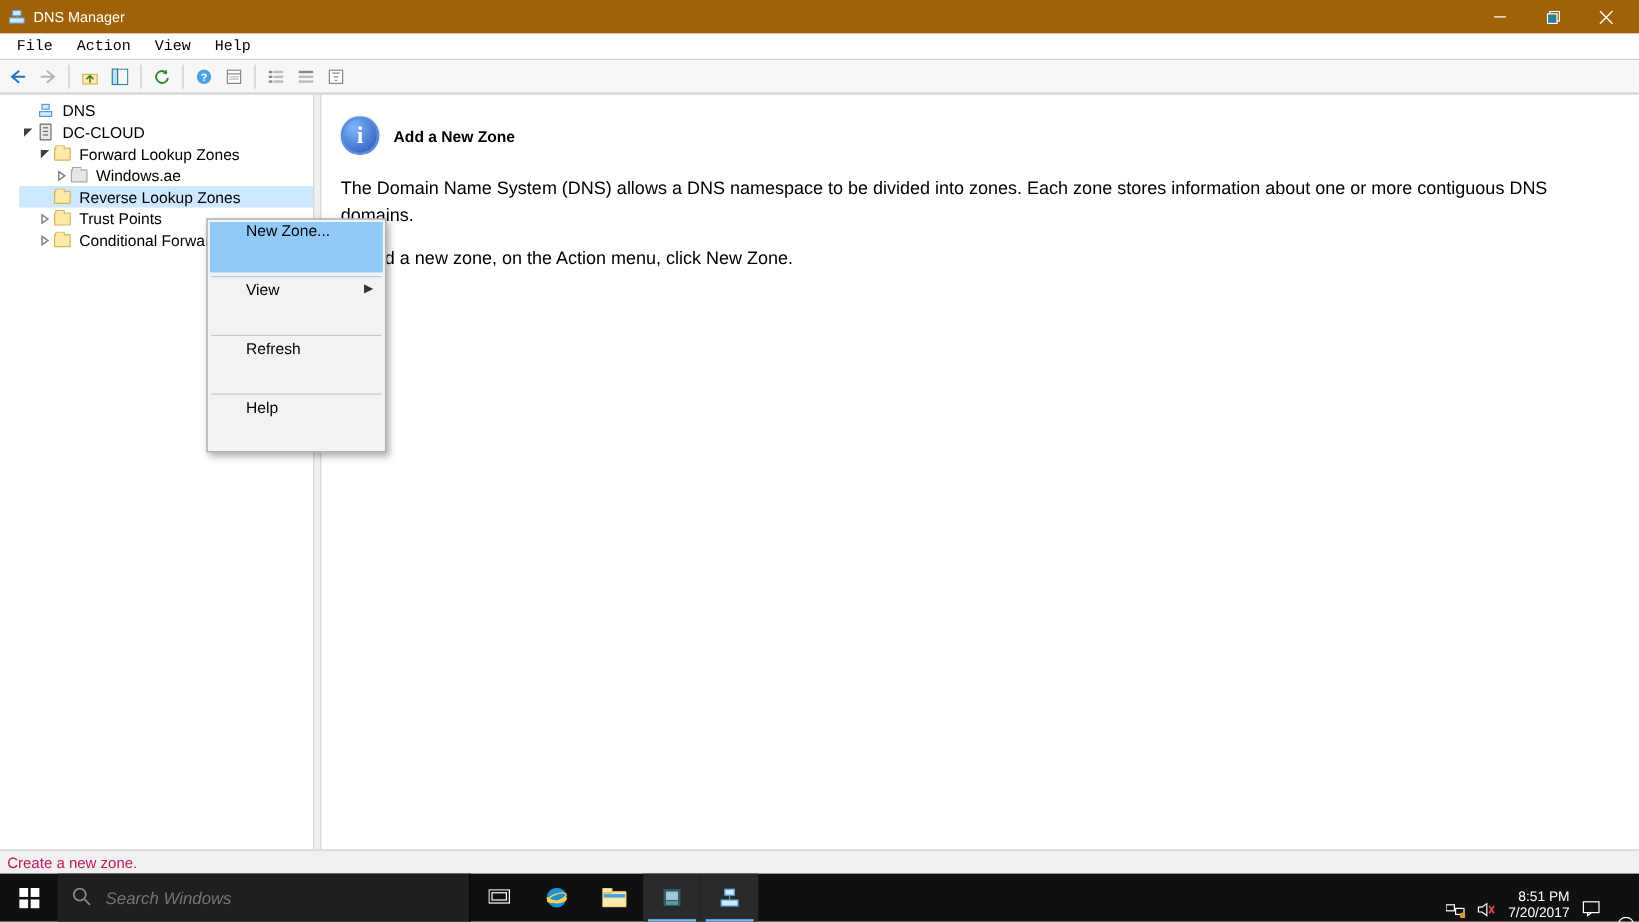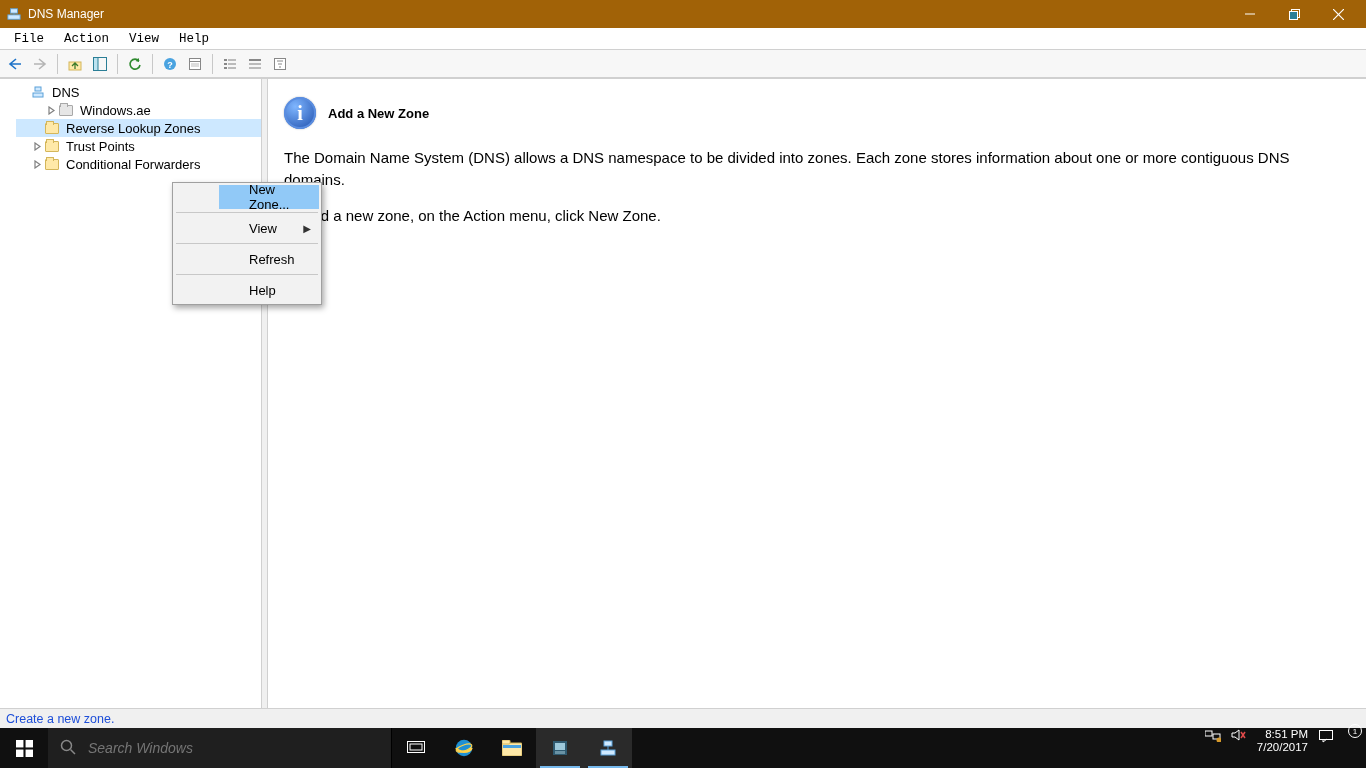--- a/index.html
+++ b/index.html
@@ -35,36 +35,36 @@
   .folder:before { content:''; position:absolute; top:-3px; left:0; width:6px; height:3px; background:#ffe9a8; border:1px solid #d4b65a; border-bottom:none; border-radius:1px 1px 0 0; }
   .folder.gray { background:#e6e6e6; border-color:#a8a8a8; }
   .folder.gray:before { background:#e6e6e6; border-color:#a8a8a8; }
   .srv { width:10px; height:14px; background:#e6e6e6; border:1px solid #6b6b6b; border-radius:1px; position:relative; }
   .srv:after { content:''; position:absolute; top:2px; left:2px; right:2px; height:1px; background:#6b6b6b; box-shadow: 0 3px 0 #6b6b6b, 0 6px 0 #6b6b6b; }
   .dns-root { width:14px;height:14px; display:flex; align-items:center; justify-content:center; }
   .sel { background:#cde8ff; }
   .label { padding: 0 2px; }
 
   .ctx-menu { position: absolute; top: 182px; left: 172px; width: 150px; background:#f2f2f2; border:1px solid #a0a0a0; box-shadow: 2px 3px 6px rgba(0,0,0,0.35); padding: 2px; z-index: 50; font-size: 13px; }
-  .ctx-item { height: 24px; display:flex; align-items:center; padding: 0 28px 0 30px; position:relative; cursor:default;margin-left:44px; }
+  .ctx-item { height: 42px; display:flex; padding: 0 28px 0 30px; position:relative; cursor:default; }
   .ctx-item.hl { background:#91c9f7; }
   .ctx-item .arrow { position:absolute; right:8px; font-size:10px; color:#333; }
   .ctx-sep { height:1px; background:#c8c8c8; margin:3px 1px; }
 
-  .statusbar { position: absolute; left:0; right:0; bottom: 40px; height: 20px; background:#f0f0f0; border-top:1px solid #d0d0d0; display:flex; align-items:center; padding:0 6px; font-size:12.5px; color:#1d4ed8; }
+  .statusbar { position: absolute; left:0; right:0; bottom: 40px; height: 20px; background:#f0f0f0; border-top:1px solid #d0d0d0; display:flex; align-items:center; padding:0 6px; font-size:12.5px; color:#be185d; }
 
   .taskbar { position:absolute; left:0; right:0; bottom:0; height:40px; background:#101010; display:flex; align-items:stretch; color:#fff; }
   .taskbar .start { width:48px; display:flex; align-items:center; justify-content:center; }
   .taskbar .search { flex:0 0 344px; background:#1f1f1f; display:flex; align-items:center; padding:0 12px; color:#888; gap:10px; border-right:1px solid #000; }
   .taskbar .search input { background:transparent; border:0; outline:0; color:#ccc; font-size:14px; width:100%;font-style:italic; }
   .taskbar .tasks { display:flex; align-items:stretch; }
   .taskbar .tbitem { width:48px; display:flex; align-items:center; justify-content:center; position:relative; }
   .taskbar .tbitem.active { background:#2a2a2a; }
   .taskbar .tbitem.active:after { content:''; position:absolute; bottom:0; left:4px; right:4px; height:2px; background:#76b9ed; }
-  .taskbar .tray { margin-left:auto; display:flex; align-items:flex-start; padding:0 8px; gap:10px; font-size:11.5px; }
+  .taskbar .tray { margin-left:auto; display:flex; align-items:flex-end; padding:0 8px; gap:10px; font-size:11.5px; }
   .clock { text-align:right; line-height:1.15; font-size:11.5px; }
   .tw svg { display:block; }
 </style>
 </head>
 <body>
 
 <div class="titlebar">
   <span class="app-icon">
     <svg width="14" height="14" viewBox="0 0 16 16">
         <rect x="1" y="9" width="14" height="5" fill="#cfe9ff" stroke="#5aa0d8"></rect>
@@ -182,20 +182,42 @@
         <span class="tw"></span>
         <span class="ic">
             <span class="dns-root">
               <svg width="14" height="14">
                 <rect x="2" y="8" width="10" height="4" fill="#cfe9ff" stroke="#5aa0d8"></rect>
                 <rect x="4" y="2" width="6" height="4" fill="#cfe9ff" stroke="#5aa0d8"></rect>
               </svg>
             </span>
           </span>
         <span class="label">DNS</span>
+      </div>
+      <div class="tree-row" style="padding-left:0px">
+        <span class="tw">
+            <svg width="9" height="9">
+              <path d="M1 1 L8 1 L1 8 Z" fill="#404040"></path>
+            </svg>
+          </span>
+        <span class="ic">
+            <span class="srv"></span>
+          </span>
+        <span class="label">DC-CLOUD</span>
+      </div>
+      <div class="tree-row" style="padding-left:14px">
+        <span class="tw">
+            <svg width="9" height="9">
+              <path d="M1 1 L8 1 L1 8 Z" fill="#404040"></path>
+            </svg>
+          </span>
+        <span class="ic">
+            <span class="folder"></span>
+          </span>
+        <span class="label">Forward Lookup Zones</span>
       </div>
       <div class="tree-row" style="padding-left:28px">
         <span class="tw">
             <svg width="9" height="9">
               <path d="M2 1 L7 4.5 L2 8 Z" fill="none" stroke="#808080" stroke-width="1.2"></path>
             </svg>
           </span>
         <span class="ic">
             <span class="folder gray"></span>
           </span>

